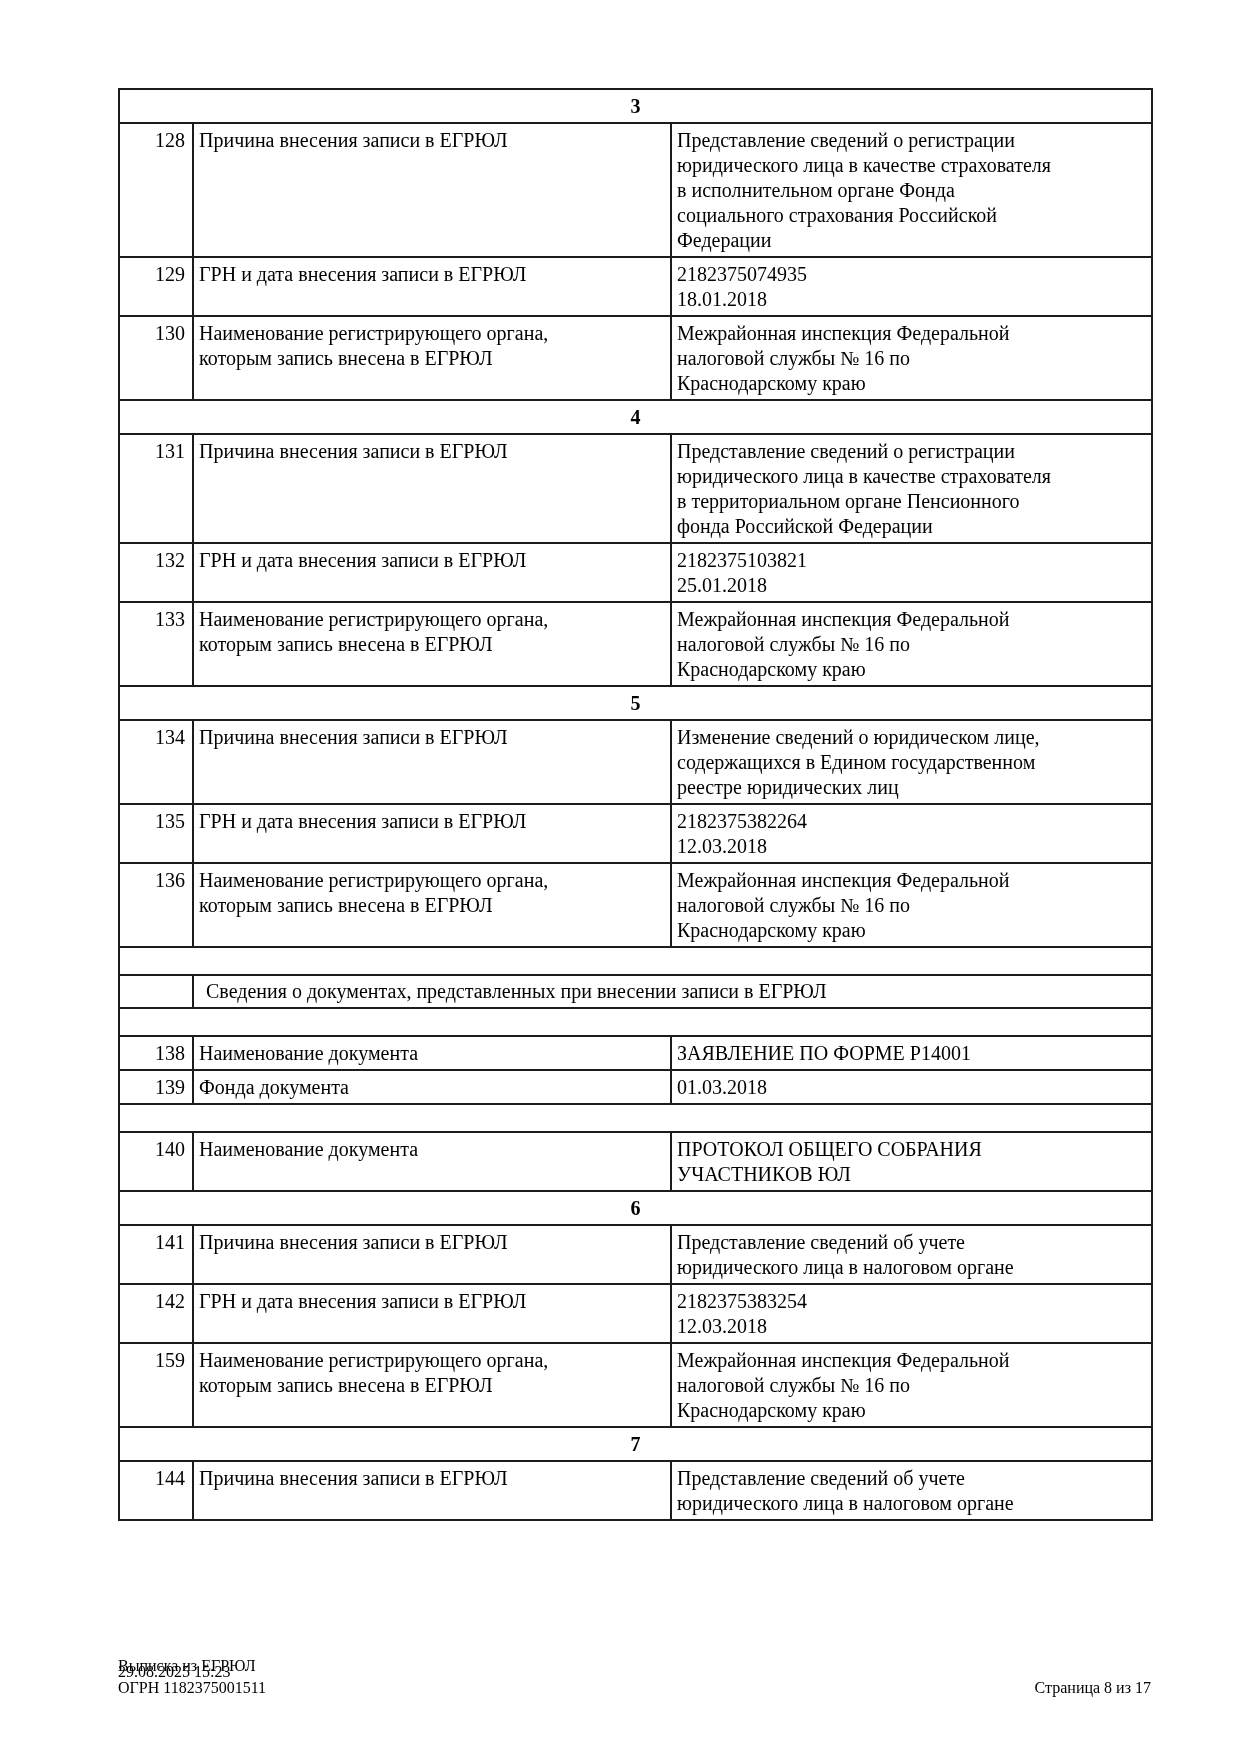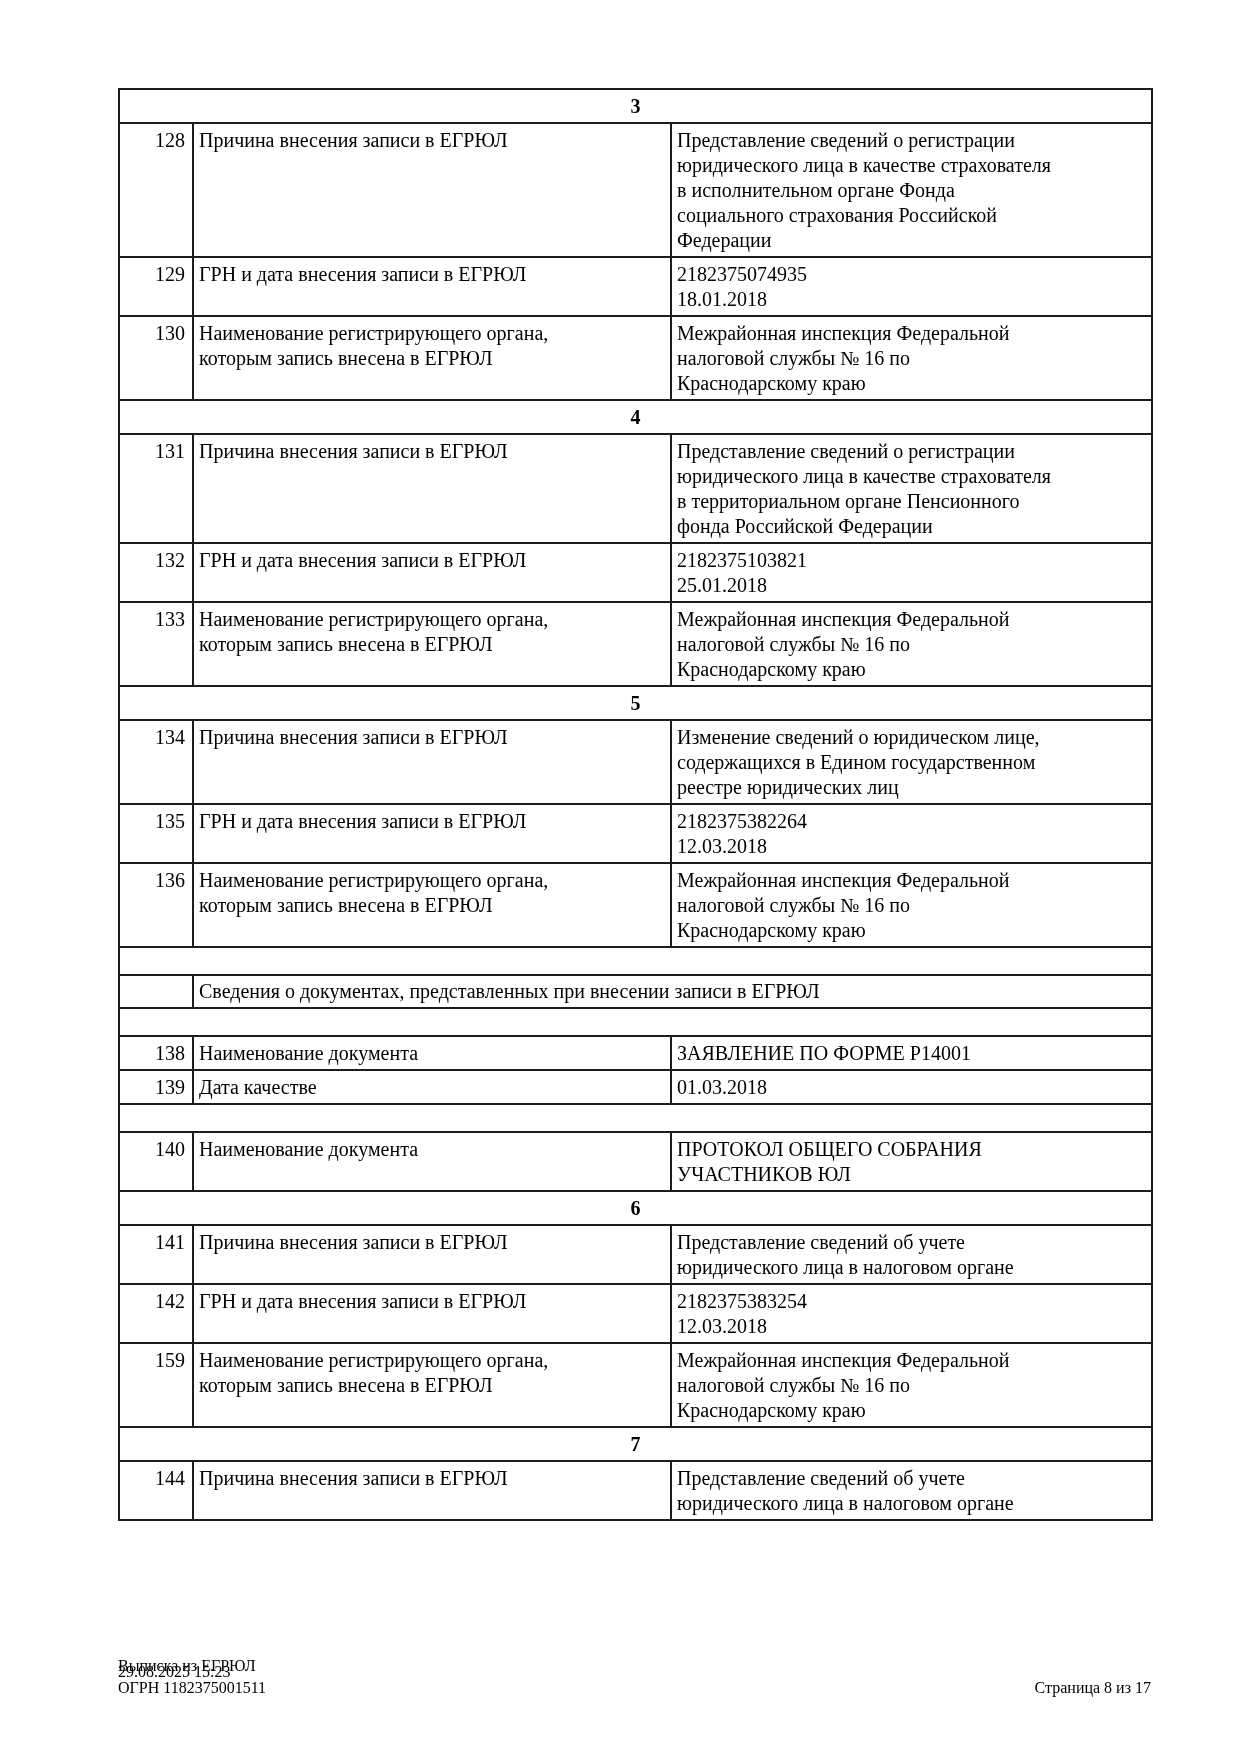--- a/index.html
+++ b/index.html
@@ -42,21 +42,21 @@
   td.value-cell {
     padding: 4px 6px 3px 5px;
     white-space: pre-line;
   }
   td.section-cell {
     text-align: center;
     font-weight: bold;
     padding: 4px 0 3px 0;
   }
   td.subheader-cell {
-    padding: 3px 6px 3px 5px;
+    padding: 3px 6px 3px 12px;
     margin-left: 28px;
   }
   td.spacer-cell {
     height: 26px;
     padding: 0;
   }
   .footer {
     position: absolute;
     left: 118px;
     top: 1655px;
@@ -170,21 +170,21 @@
         <tr>
           <td class="spacer-cell" colspan="3"></td>
         </tr>
         <tr>
           <td class="num-cell">138</td>
           <td class="label-cell">Наименование документа</td>
           <td class="value-cell">ЗАЯВЛЕНИЕ ПО ФОРМЕ Р14001</td>
         </tr>
         <tr>
           <td class="num-cell">139</td>
-          <td class="label-cell">Дата качестве</td>
+          <td class="label-cell">Фонда документа</td>
           <td class="value-cell">01.03.2018</td>
         </tr>
         <tr>
           <td class="spacer-cell" colspan="3"></td>
         </tr>
         <tr>
           <td class="num-cell">140</td>
           <td class="label-cell">Наименование документа</td>
           <td class="value-cell">ПРОТОКОЛ ОБЩЕГО СОБРАНИЯ
 УЧАСТНИКОВ ЮЛ</td>

